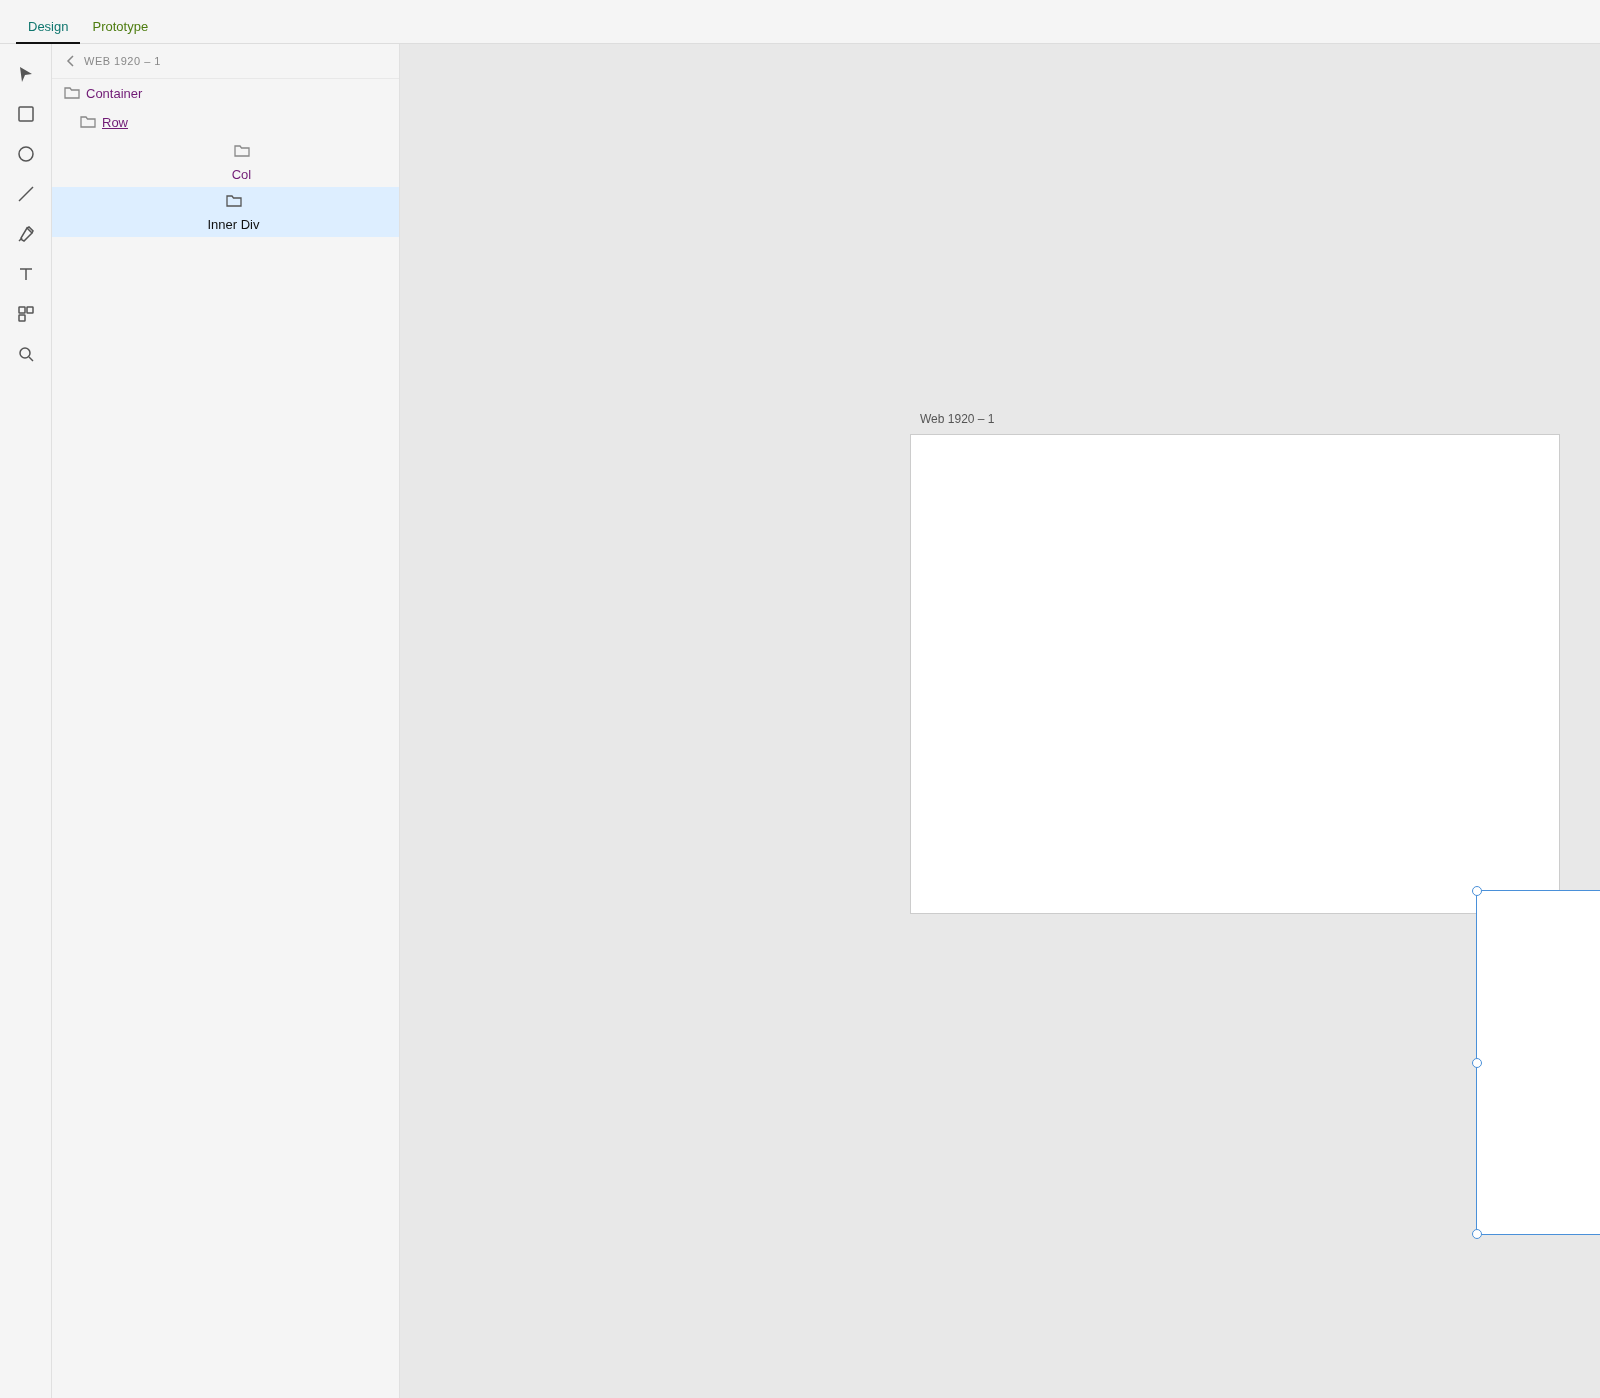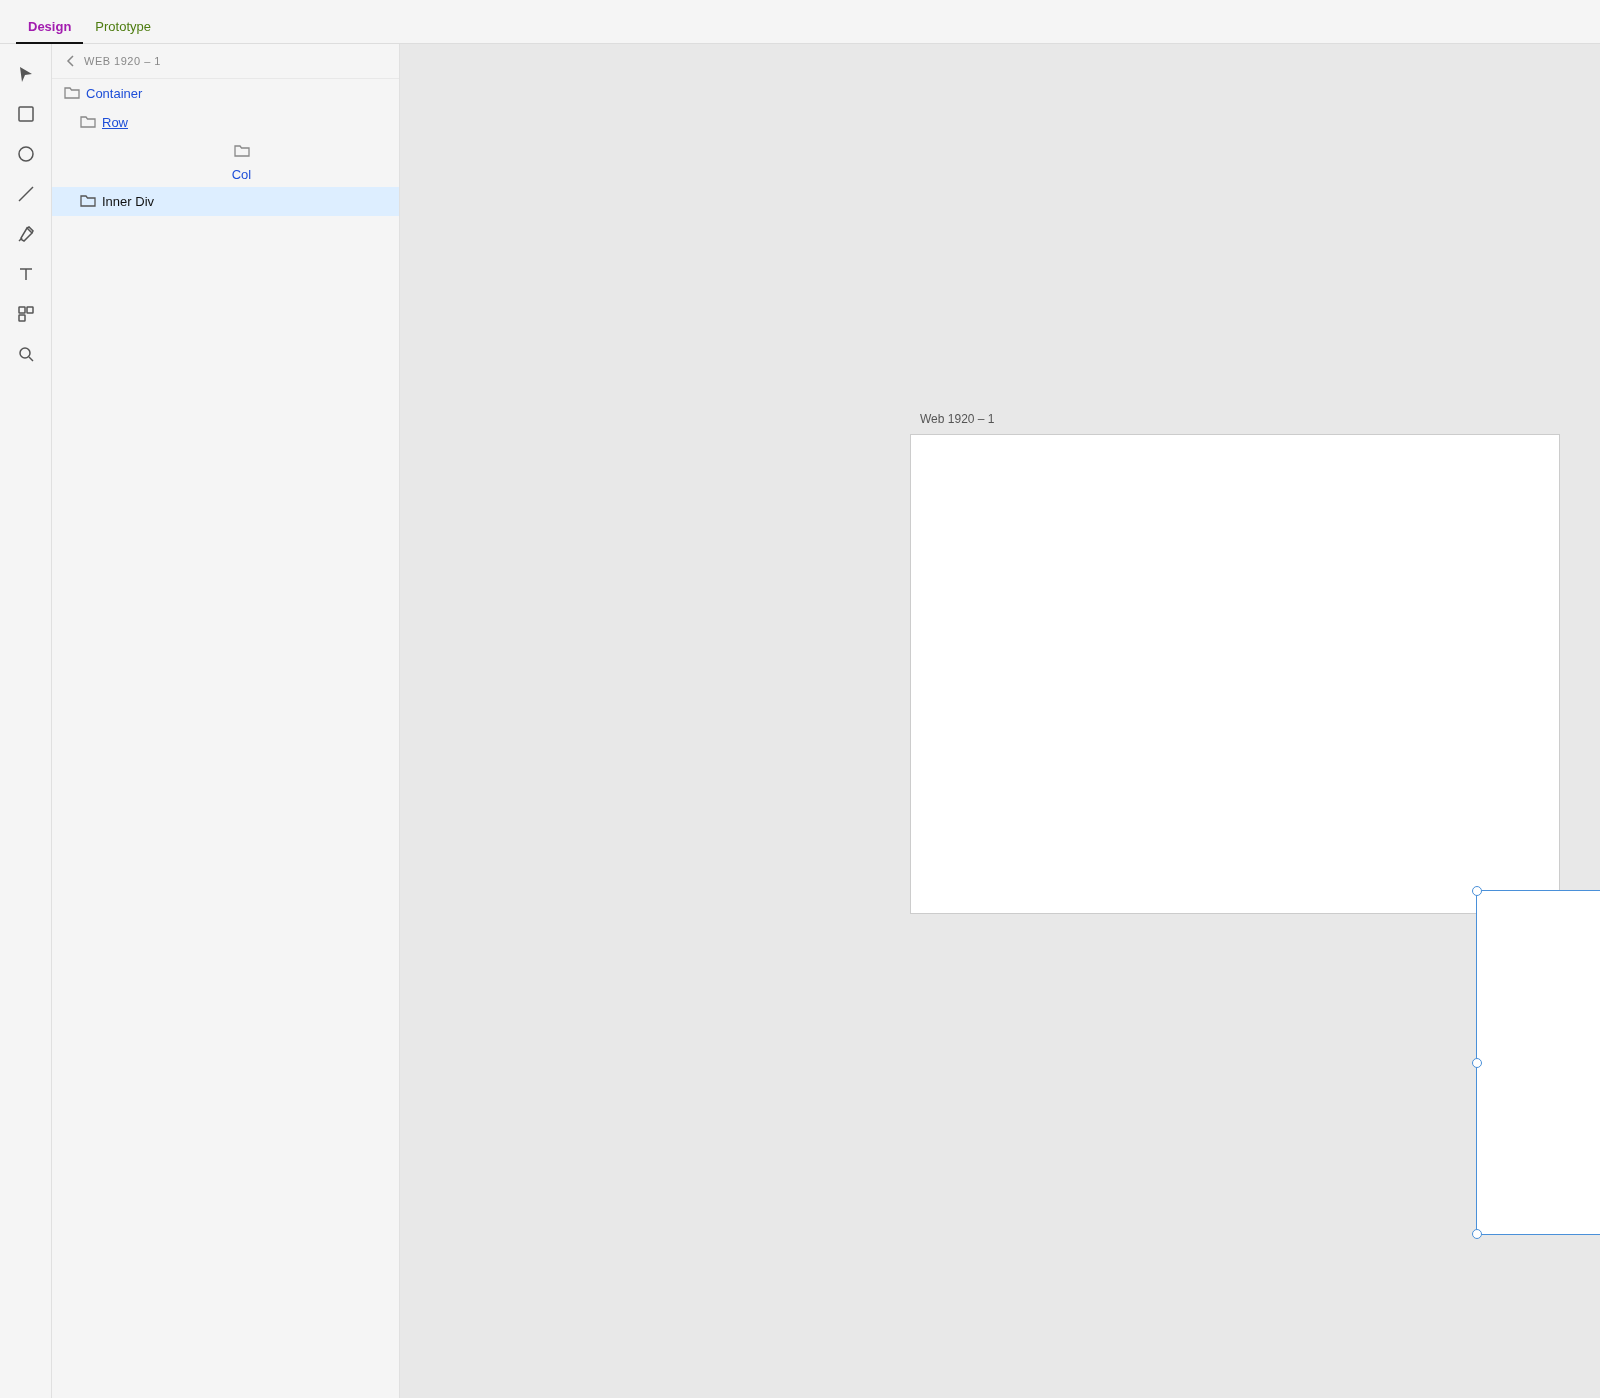--- a/index.html
+++ b/index.html
@@ -25,23 +25,23 @@
     }
     .header-tab {
       font-size: 13px;
       padding: 8px 12px;
       cursor: pointer;
       color: #4d7c0f;
       border-bottom: 2px solid transparent;
       margin-bottom: -1px;
     }
     .header-tab.active {
-      color: #a21caf;
+      color: #0f766e;
       border-bottom: 2px solid #111;
-      font-weight: 700;
+      font-weight: 400;
     }
 
     
     .main {
       display: flex;
       flex: 1;
       overflow: hidden;
     }
 
     
@@ -97,21 +97,21 @@
       width: 14px;
       height: 14px;
       color: #888;
     }
 
     .layer-item {
       display: flex;
       align-items: center;
       padding: 5px 12px;
       font-size: 13px;
-      color: #1d4ed8;
+      color: #701a75;
       cursor: pointer;
       gap: 6px;
     }
     .layer-item.selected {
       background: #ddeeff;
       color: #111;
     }
 
     .layer-item .folder-icon svg {
       width: 16px;
@@ -119,21 +119,21 @@
       color: #888;
     }
     .layer-item.selected .folder-icon svg {
       color: #555;
     }
 
     
     .indent-0 { padding-left: 12px; }
     .indent-1 { padding-left: 28px; text-decoration: underline; }
     .indent-2 { padding-left: 44px; flex-direction: column; }
-    .indent-3 { padding-left: 28px; }
+    .indent-3 { padding-left: 28px; flex-direction: column; }
 
     
     .canvas-area {
       flex: 1;
       background: #e8e8e8;
       position: relative;
       overflow: hidden;
     }
 
     .frame-label {

